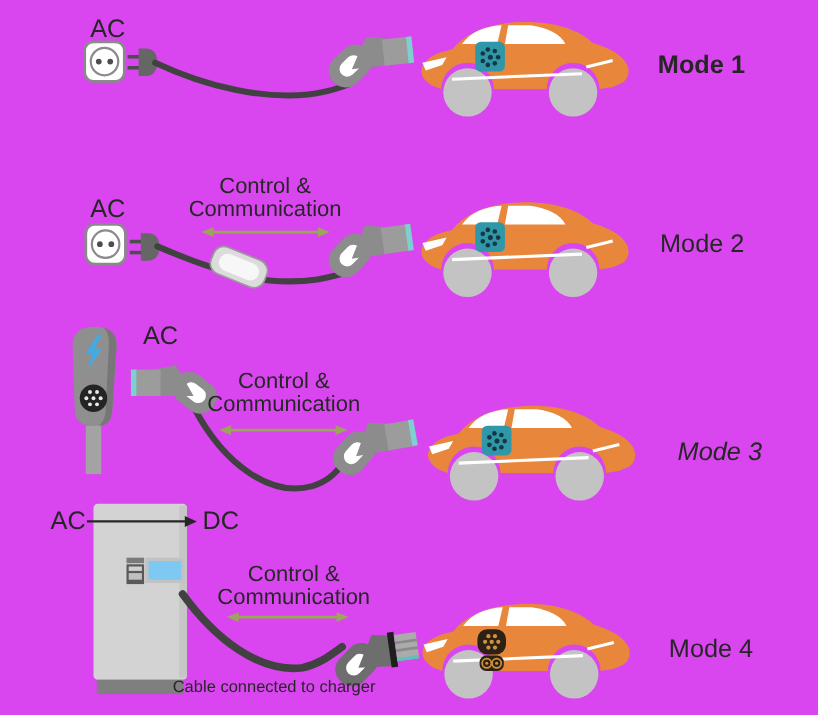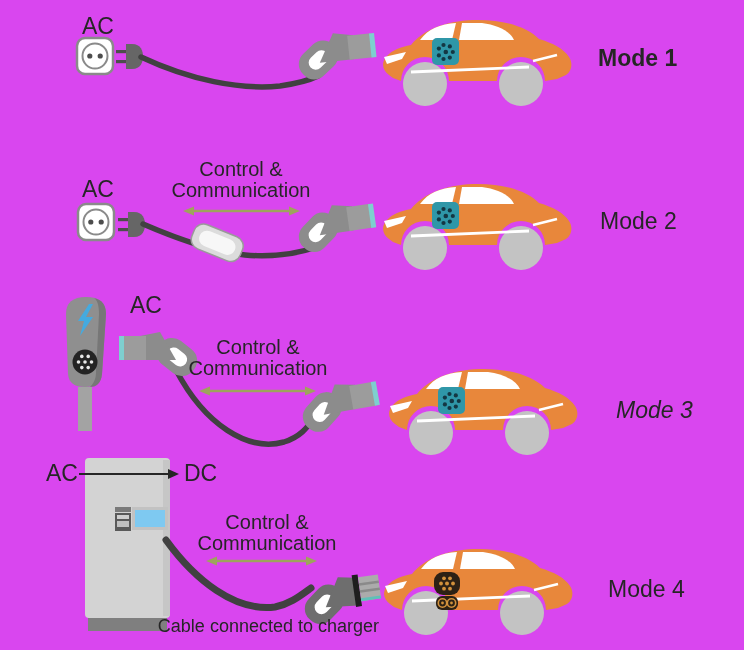--- a/index.html
+++ b/index.html
@@ -2,21 +2,21 @@
 <html style="--car-orange: #E8873B; --wheel-gray: #C3C3C3; --cable-dark: #414141; --connector-gray: #8C8C8C; --connector-dark-gray: #6E6E6E; --connector-tip-teal: #7ECFCF; --port-teal: #2F97A8; --port-dot-dark: #143743; --ccs-dark: #2D2115; --ccs-dot-orange: #D2913C; --arrow-olive: #9EA45C; --wallbox-gray: #8F8F8F; --bolt-blue: #45AADF; --cabinet-gray: #D3D3D3; --cabinet-base-gray: #7F7F7F; --screen-blue: #7EC9F1; --text-dark: #262626;"><head>
 <meta charset="utf-8">
 <style>
   html,body{margin:0;padding:0;background:#ffffff;}
   #stage{position:relative;width:744px;height:650px;background:#d946ef;overflow:hidden;
          font-family:"Liberation Sans",sans-serif;}
   svg{position:absolute;left:0;top:0;}
   .t{position:absolute;color:var(--text-dark,#262626);white-space:nowrap;}
   .lbl{font-size:23px;}
   .ctrl{font-size:20px;width:160px;text-align:center;line-height:20px;}
-  .cap{font-size:18px;width:222px;text-align:right;}
+  .cap{font-size:15px;width:222px;text-align:left;}
   
   .f-car{fill:var(--car-orange,#E8873B);}
   .f-wheel{fill:var(--wheel-gray,#C3C3C3);}
   .s-cable{stroke:var(--cable-dark,#414141);fill:none;stroke-linecap:round;}
   .f-conn{fill:var(--connector-gray,#8C8C8C);}
   .f-conn2{fill:var(--connector-dark-gray,#6E6E6E);}
   .f-tip{fill:var(--connector-tip-teal,#7ECFCF);}
   .f-port{fill:var(--port-teal,#2F97A8);}
   .f-portdot{fill:var(--port-dot-dark,#143743);}
   .f-ccs{fill:var(--ccs-dark,#2D2115);}

